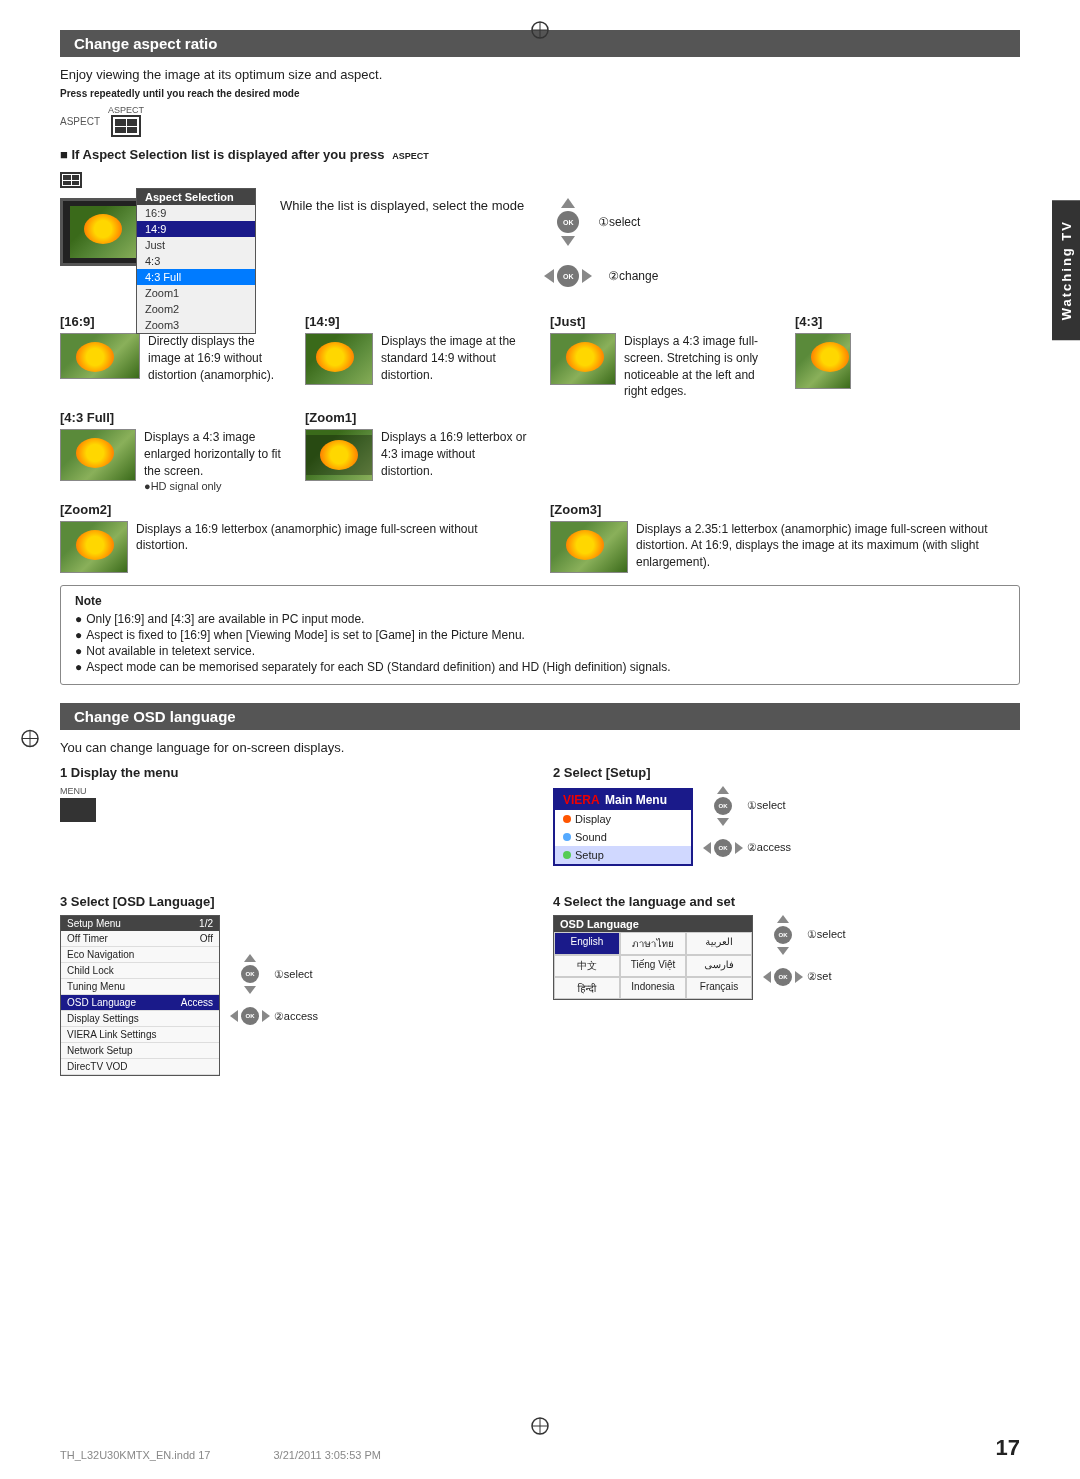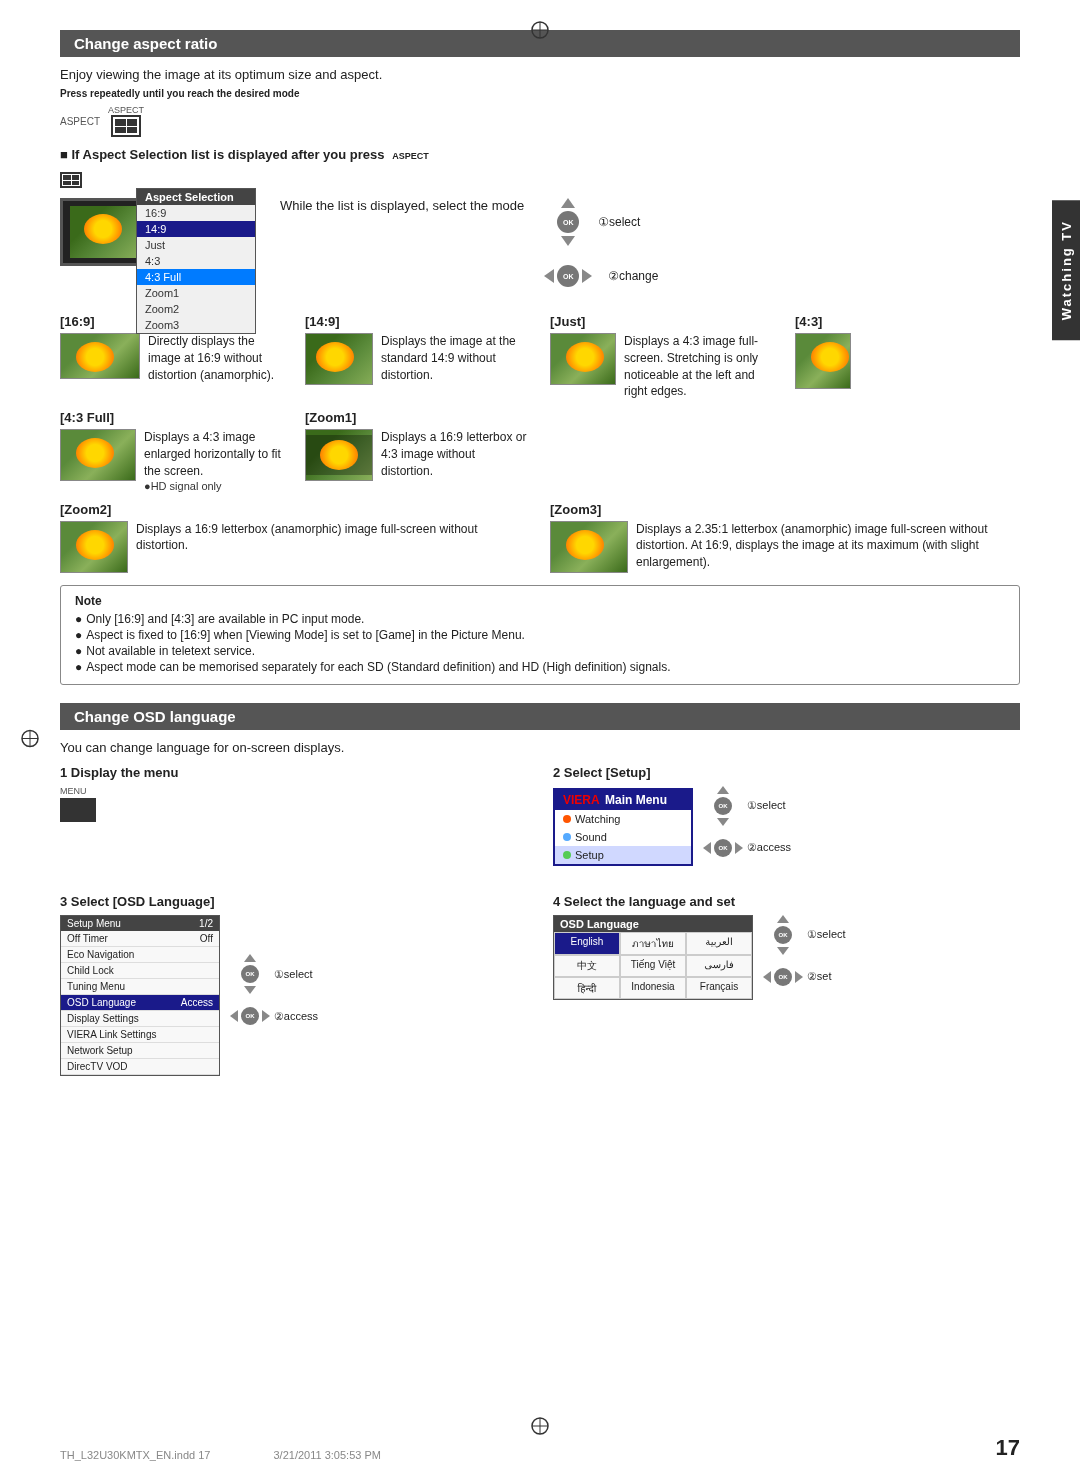--- a/index.html
+++ b/index.html
@@ -533,21 +533,21 @@
 
       <div class="osd-step">
         <p class="bold-text">2 Select [Setup]</p>
         <div style="display:flex;align-items:center;gap:10px;">
           <div class="main-menu-box">
             <div class="main-menu-title">
               <span style="color:#e00;">VIERA</span> Main Menu
             </div>
             <div class="main-menu-item">
               <span class="icon-dot" style="background:#ff5500;"></span>
-              <span>Watching</span>
+              <span>Display</span>
             </div>
             <div class="main-menu-item">
               <span class="icon-dot" style="background:#55aaff;"></span>
               <span>Sound</span>
             </div>
             <div class="main-menu-item active">
               <span class="icon-dot" style="background:#55cc55;"></span>
               <span>Setup</span>
             </div>
           </div>

